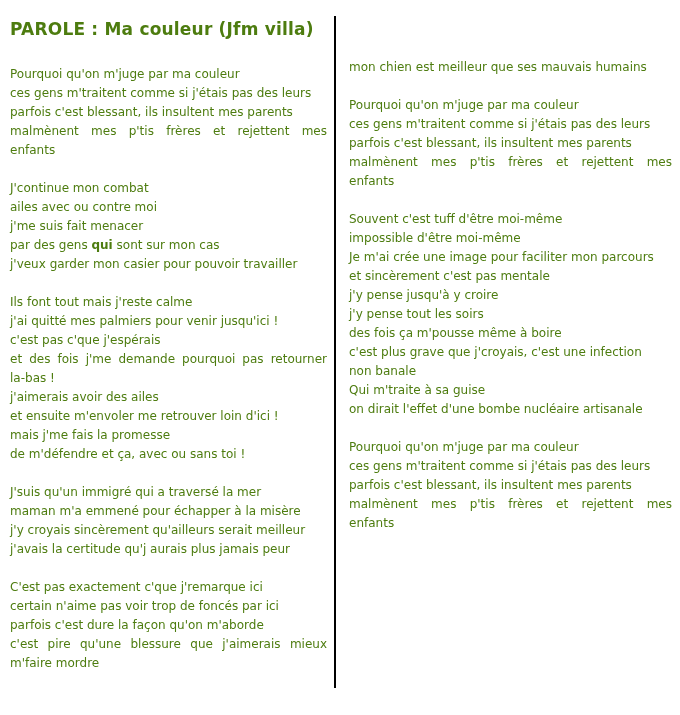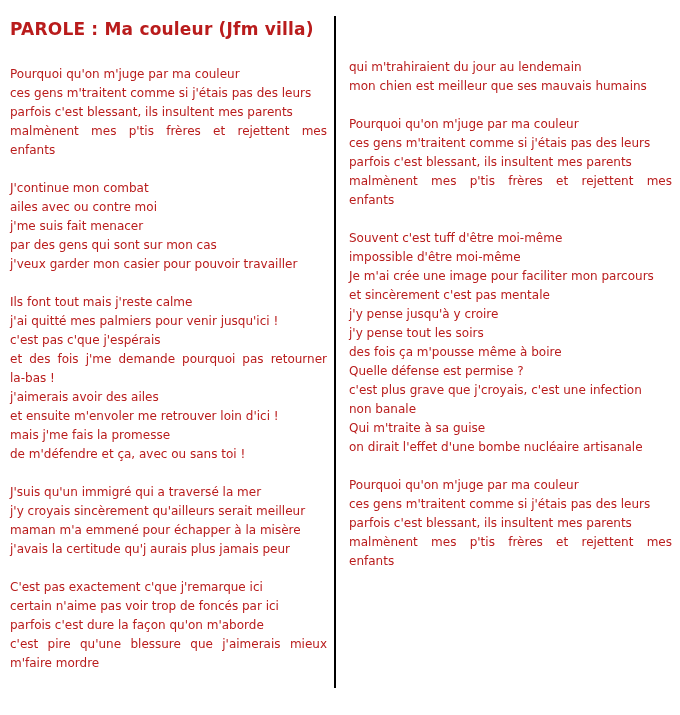--- a/index.html
+++ b/index.html
@@ -5,21 +5,21 @@
   html, body {
     margin: 0;
     padding: 0;
     background: #ffffff;
   }
   .page {
     position: relative;
     width: 680px;
     height: 715px;
     background: #ffffff;
-    color: #b91c1c;
+    color: #4d7c0f;
     font-family: "DejaVu Sans", sans-serif;
     overflow: hidden;
   }
   .col {
     position: absolute;
   }
   .col-left {
     left: 10px;
     top: 16px;
     width: 317px;
@@ -55,21 +55,21 @@
     font-size: 12px;
     line-height: 19px;
     white-space: nowrap;
   }
   .line.justify {
     white-space: normal;
     text-align: justify;
     text-align-last: justify;
   }
   .line b {
-    font-weight: 400;
+    font-weight: 700;
     text-align: center;
   }
 </style>
 </head>
 <body>
 
 <div class="page">
 
   <div class="col col-left">
     <h1 class="title">PAROLE : Ma couleur (Jfm villa)</h1>
@@ -94,58 +94,56 @@
           <div class="line">c'est pas c'que j'espérais</div>
           <div class="line justify">et des fois j'me demande pourquoi pas retourner</div>
           <div class="line">la-bas !</div>
           <div class="line">j'aimerais avoir des ailes</div>
           <div class="line">et ensuite m'envoler me retrouver loin d'ici !</div>
           <div class="line">mais j'me fais la promesse</div>
           <div class="line">de m'défendre et ça, avec ou sans toi !</div>
         </div>
         <div class="stanza">
           <div class="line">J'suis qu'un immigré qui a traversé la mer</div>
+          <div class="line">maman m'a emmené pour échapper à la misère</div>
           <div class="line">j'y croyais sincèrement qu'ailleurs serait meilleur</div>
-          <div class="line">maman m'a emmené pour échapper à la misère</div>
           <div class="line">j'avais la certitude qu'j aurais plus jamais peur</div>
         </div>
         <div class="stanza">
           <div class="line">C'est pas exactement c'que j'remarque ici</div>
           <div class="line">certain n'aime pas voir trop de foncés par ici</div>
           <div class="line">parfois c'est dure la façon qu'on m'aborde</div>
           <div class="line justify">c'est pire qu'une blessure que j'aimerais mieux</div>
           <div class="line">m'faire mordre</div>
         </div>
       </div>
   </div>
 
   <div class="divider"></div>
 
   <div class="col col-right">
     <div id="right-stanzas">
         <div class="stanza">
-          <div class="line">qui m'trahiraient du jour au lendemain</div>
           <div class="line">mon chien est meilleur que ses mauvais humains</div>
         </div>
         <div class="stanza">
           <div class="line">Pourquoi qu'on m'juge par ma couleur</div>
           <div class="line">ces gens m'traitent comme si j'étais pas des leurs</div>
           <div class="line">parfois c'est blessant, ils insultent mes parents</div>
           <div class="line justify">malmènent mes p'tis frères et rejettent mes</div>
           <div class="line">enfants</div>
         </div>
         <div class="stanza">
           <div class="line">Souvent c'est tuff d'être moi-même</div>
           <div class="line">impossible d'être moi-même</div>
           <div class="line">Je m'ai crée une image pour faciliter mon parcours</div>
           <div class="line">et sincèrement c'est pas mentale</div>
           <div class="line">j'y pense jusqu'à y croire</div>
           <div class="line">j'y pense tout les soirs</div>
           <div class="line">des fois ça m'pousse même à boire</div>
-          <div class="line">Quelle défense est permise ?</div>
           <div class="line">c'est plus grave que j'croyais, c'est une infection</div>
           <div class="line">non banale</div>
           <div class="line">Qui m'traite à sa guise</div>
           <div class="line">on dirait l'effet d'une bombe nucléaire artisanale</div>
         </div>
         <div class="stanza">
           <div class="line">Pourquoi qu'on m'juge par ma couleur</div>
           <div class="line">ces gens m'traitent comme si j'étais pas des leurs</div>
           <div class="line">parfois c'est blessant, ils insultent mes parents</div>
           <div class="line justify">malmènent mes p'tis frères et rejettent mes</div>

